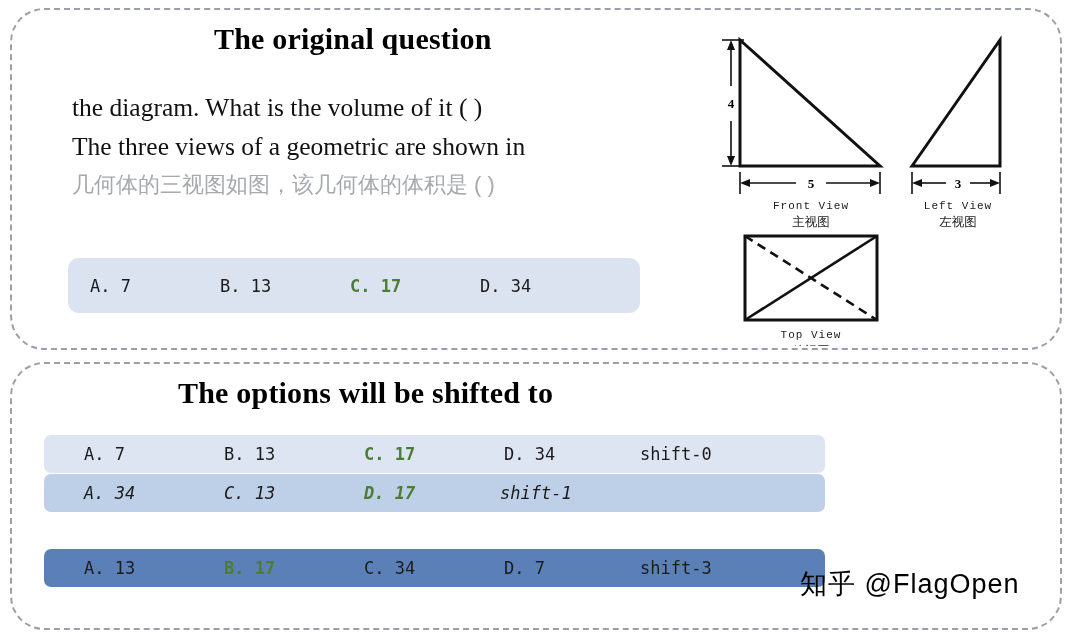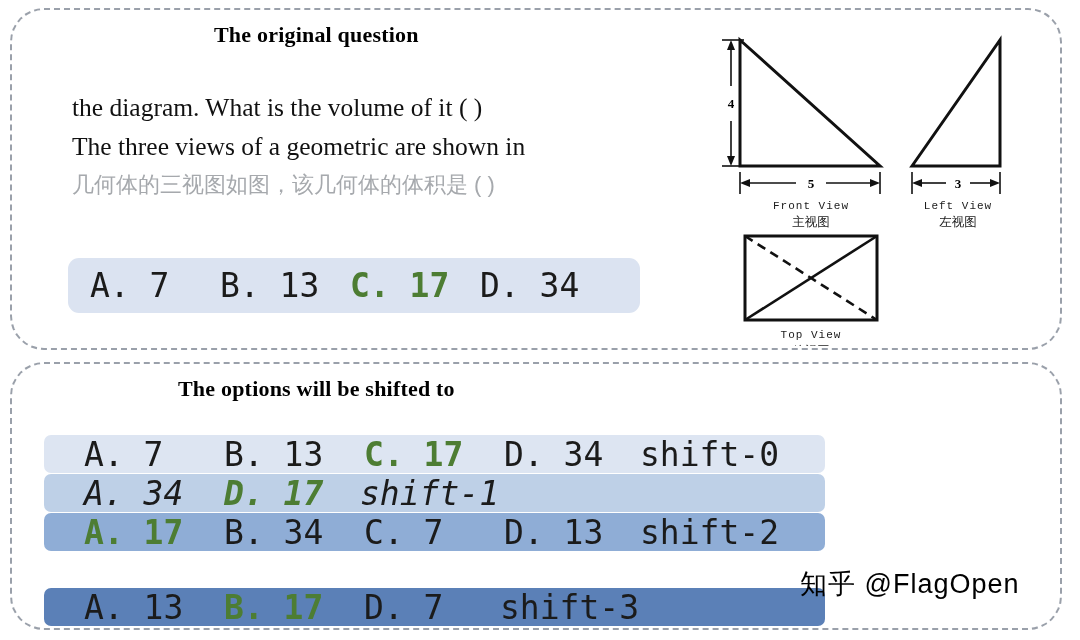--- a/index.html
+++ b/index.html
@@ -34,21 +34,21 @@
     top: 362px;
     width: 1052px;
     height: 268px;
   }
 
   
   .card-title {
     position: absolute;
     font-family: "Liberation Serif", serif;
     font-weight: bold;
-    font-size: 22px;
+    font-size: 30px;
     color: #000000;
     letter-spacing: 0.2px;
     white-space: nowrap;
   }
   #original-title {
     left: 214px;
     top: 22px;
   }
   #shifted-title {
     left: 178px;
@@ -83,21 +83,21 @@
     top: 258px;
     width: 572px;
     height: 55px;
     background: #dbe3f1;
     border-radius: 11px;
     display: flex;
     align-items: center;
   }
   .opt-mono {
     font-family: "DejaVu Sans Mono", monospace;
-    font-size: 33px;
+    font-size: 17px;
     color: #1b1b1b;
     white-space: pre;
   }
   #original-options .opt-cell {
     width: 130px;
     text-align: left;
     padding-left: 22px;
     box-sizing: border-box;
   }
   .correct {
@@ -255,31 +255,26 @@
 <div id="shift-rows">
     <div class="shift-row" style="background: rgb(221, 229, 242);">
       <span class="opt-mono opt-cell">A. 7</span>
       <span class="opt-mono opt-cell">B. 13</span>
       <span class="opt-mono opt-cell correct">C. 17</span>
       <span class="opt-mono opt-cell">D. 34</span>
       <span class="opt-mono shift-label">shift-0</span>
     </div>
     <div class="shift-row" style="background: rgb(190, 208, 231); font-style: italic;">
       <span class="opt-mono opt-cell">A. 34</span>
+      <span class="opt-mono opt-cell">C. 13</span>
       <span class="opt-mono opt-cell correct">D. 17</span>
       <span class="opt-mono shift-label">shift-1</span>
-    </div>
-    <div class="shift-row" style="background: rgb(143, 173, 214);">
-      <span class="opt-mono opt-cell correct">A. 17</span>
-      <span class="opt-mono opt-cell">B. 34</span>
-      <span class="opt-mono opt-cell">C. 7</span>
-      <span class="opt-mono opt-cell">D. 13</span>
-      <span class="opt-mono shift-label">shift-2</span>
     </div>
     <div class="shift-row" style="background: rgb(91, 128, 183); margin-top: 37px;">
       <span class="opt-mono opt-cell">A. 13</span>
       <span class="opt-mono opt-cell correct">B. 17</span>
+      <span class="opt-mono opt-cell">C. 34</span>
       <span class="opt-mono opt-cell">D. 7</span>
       <span class="opt-mono shift-label">shift-3</span>
     </div>
   </div>
 
 <div id="watermark">知乎 @FlagOpen</div>
 
 </body></html>

